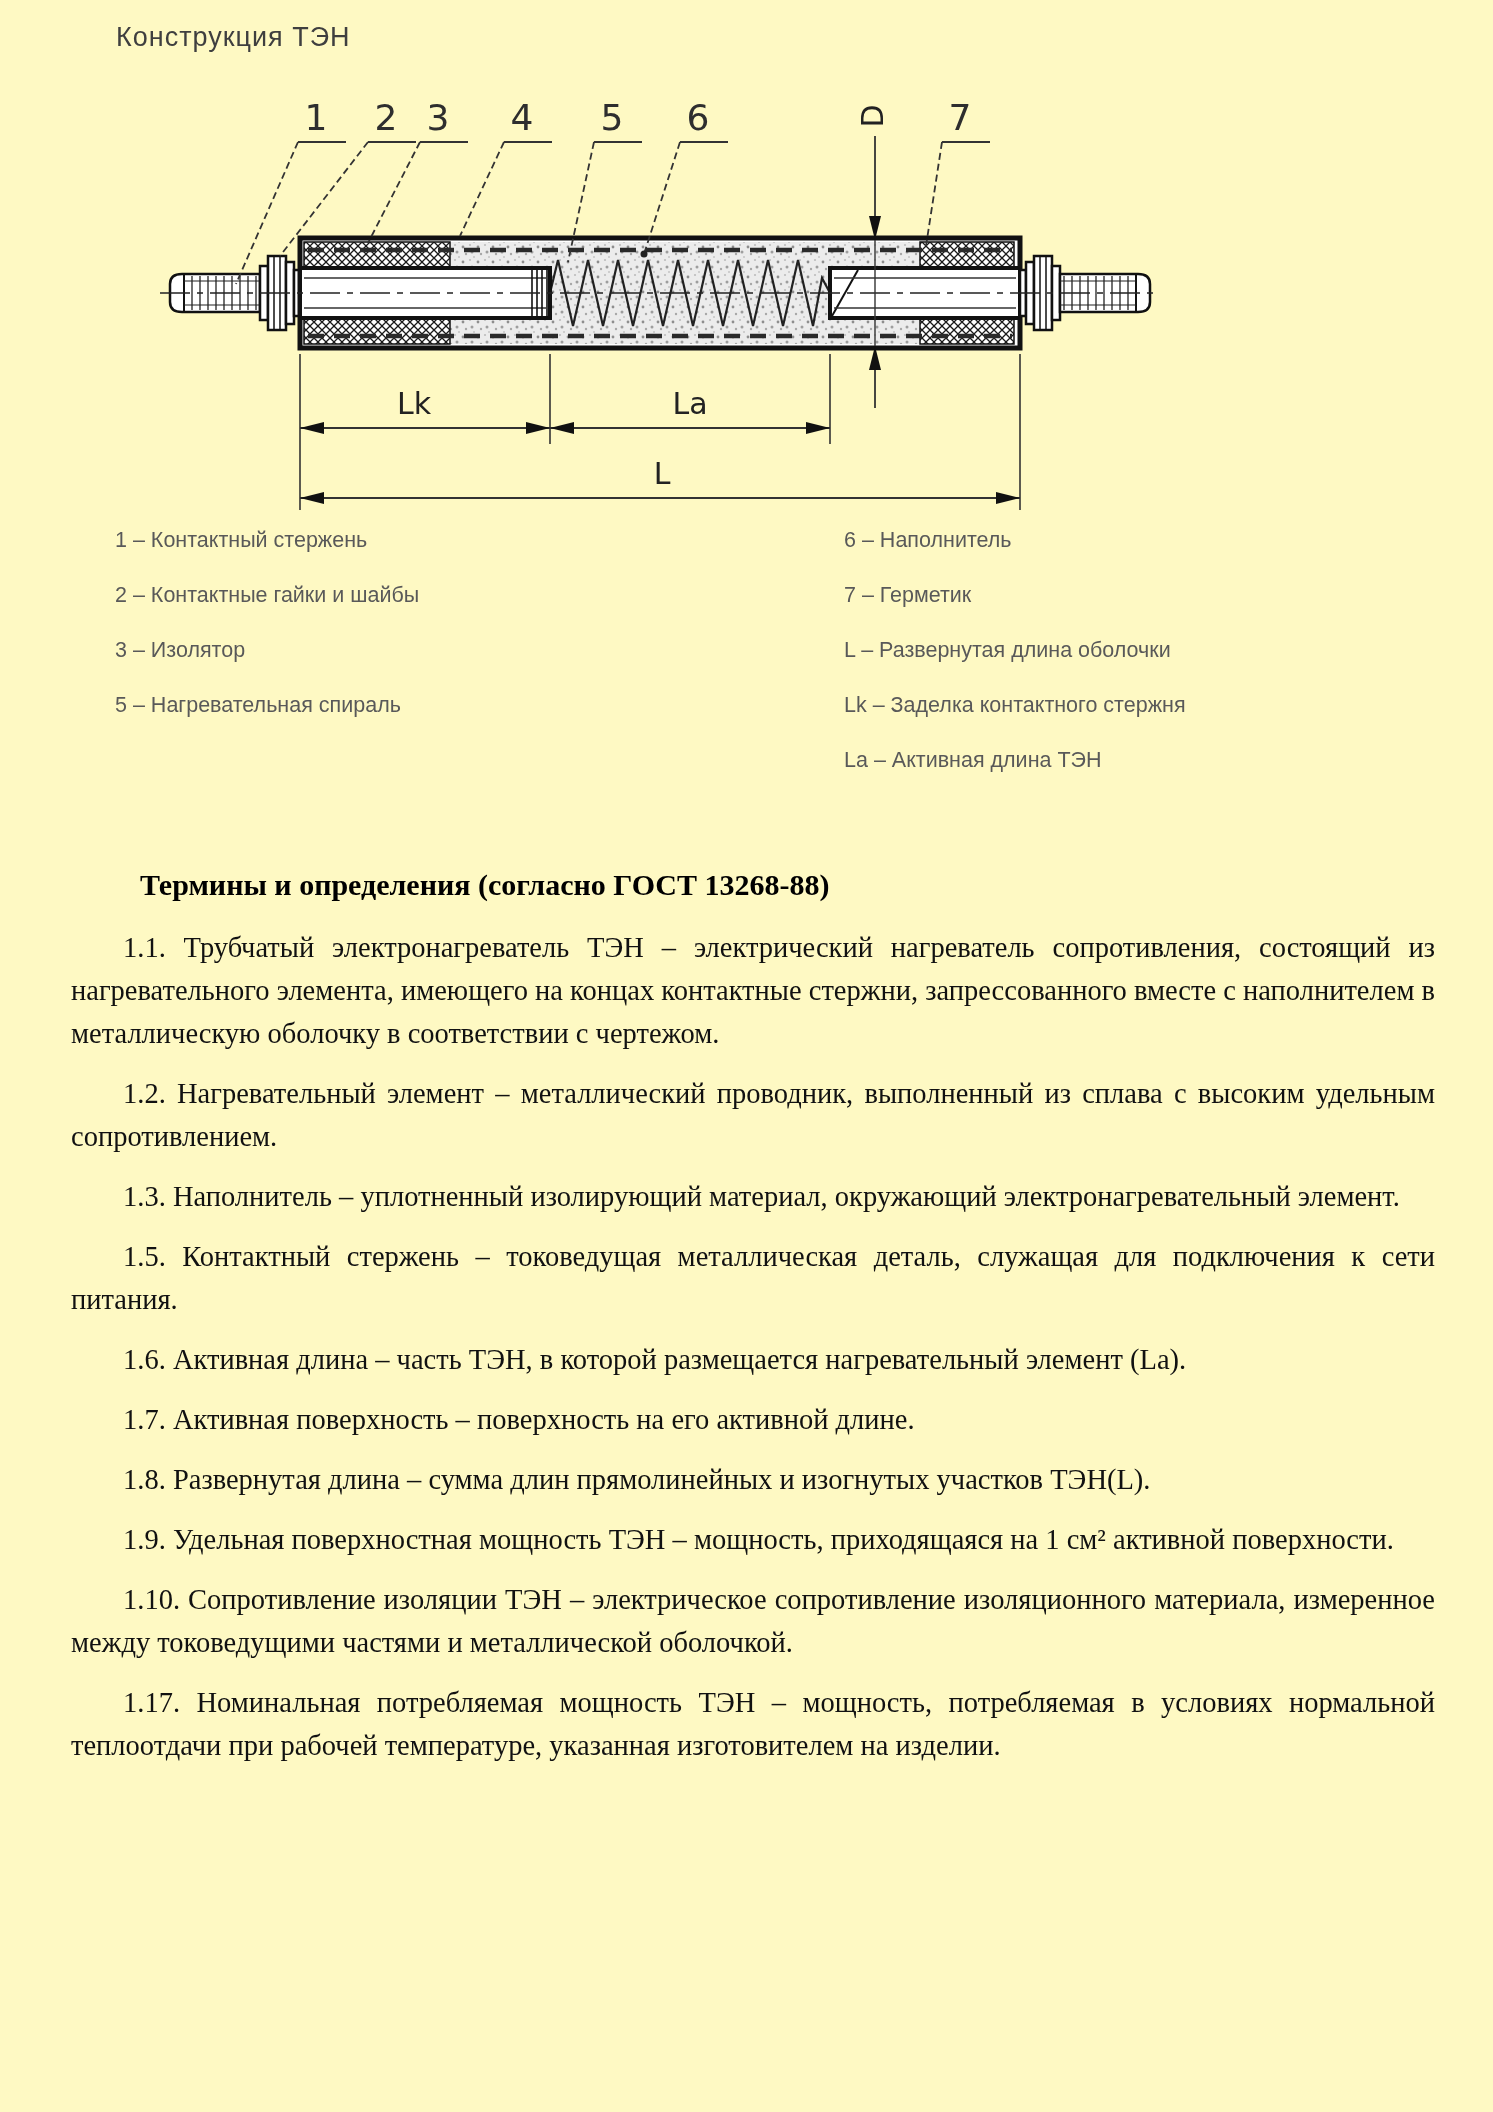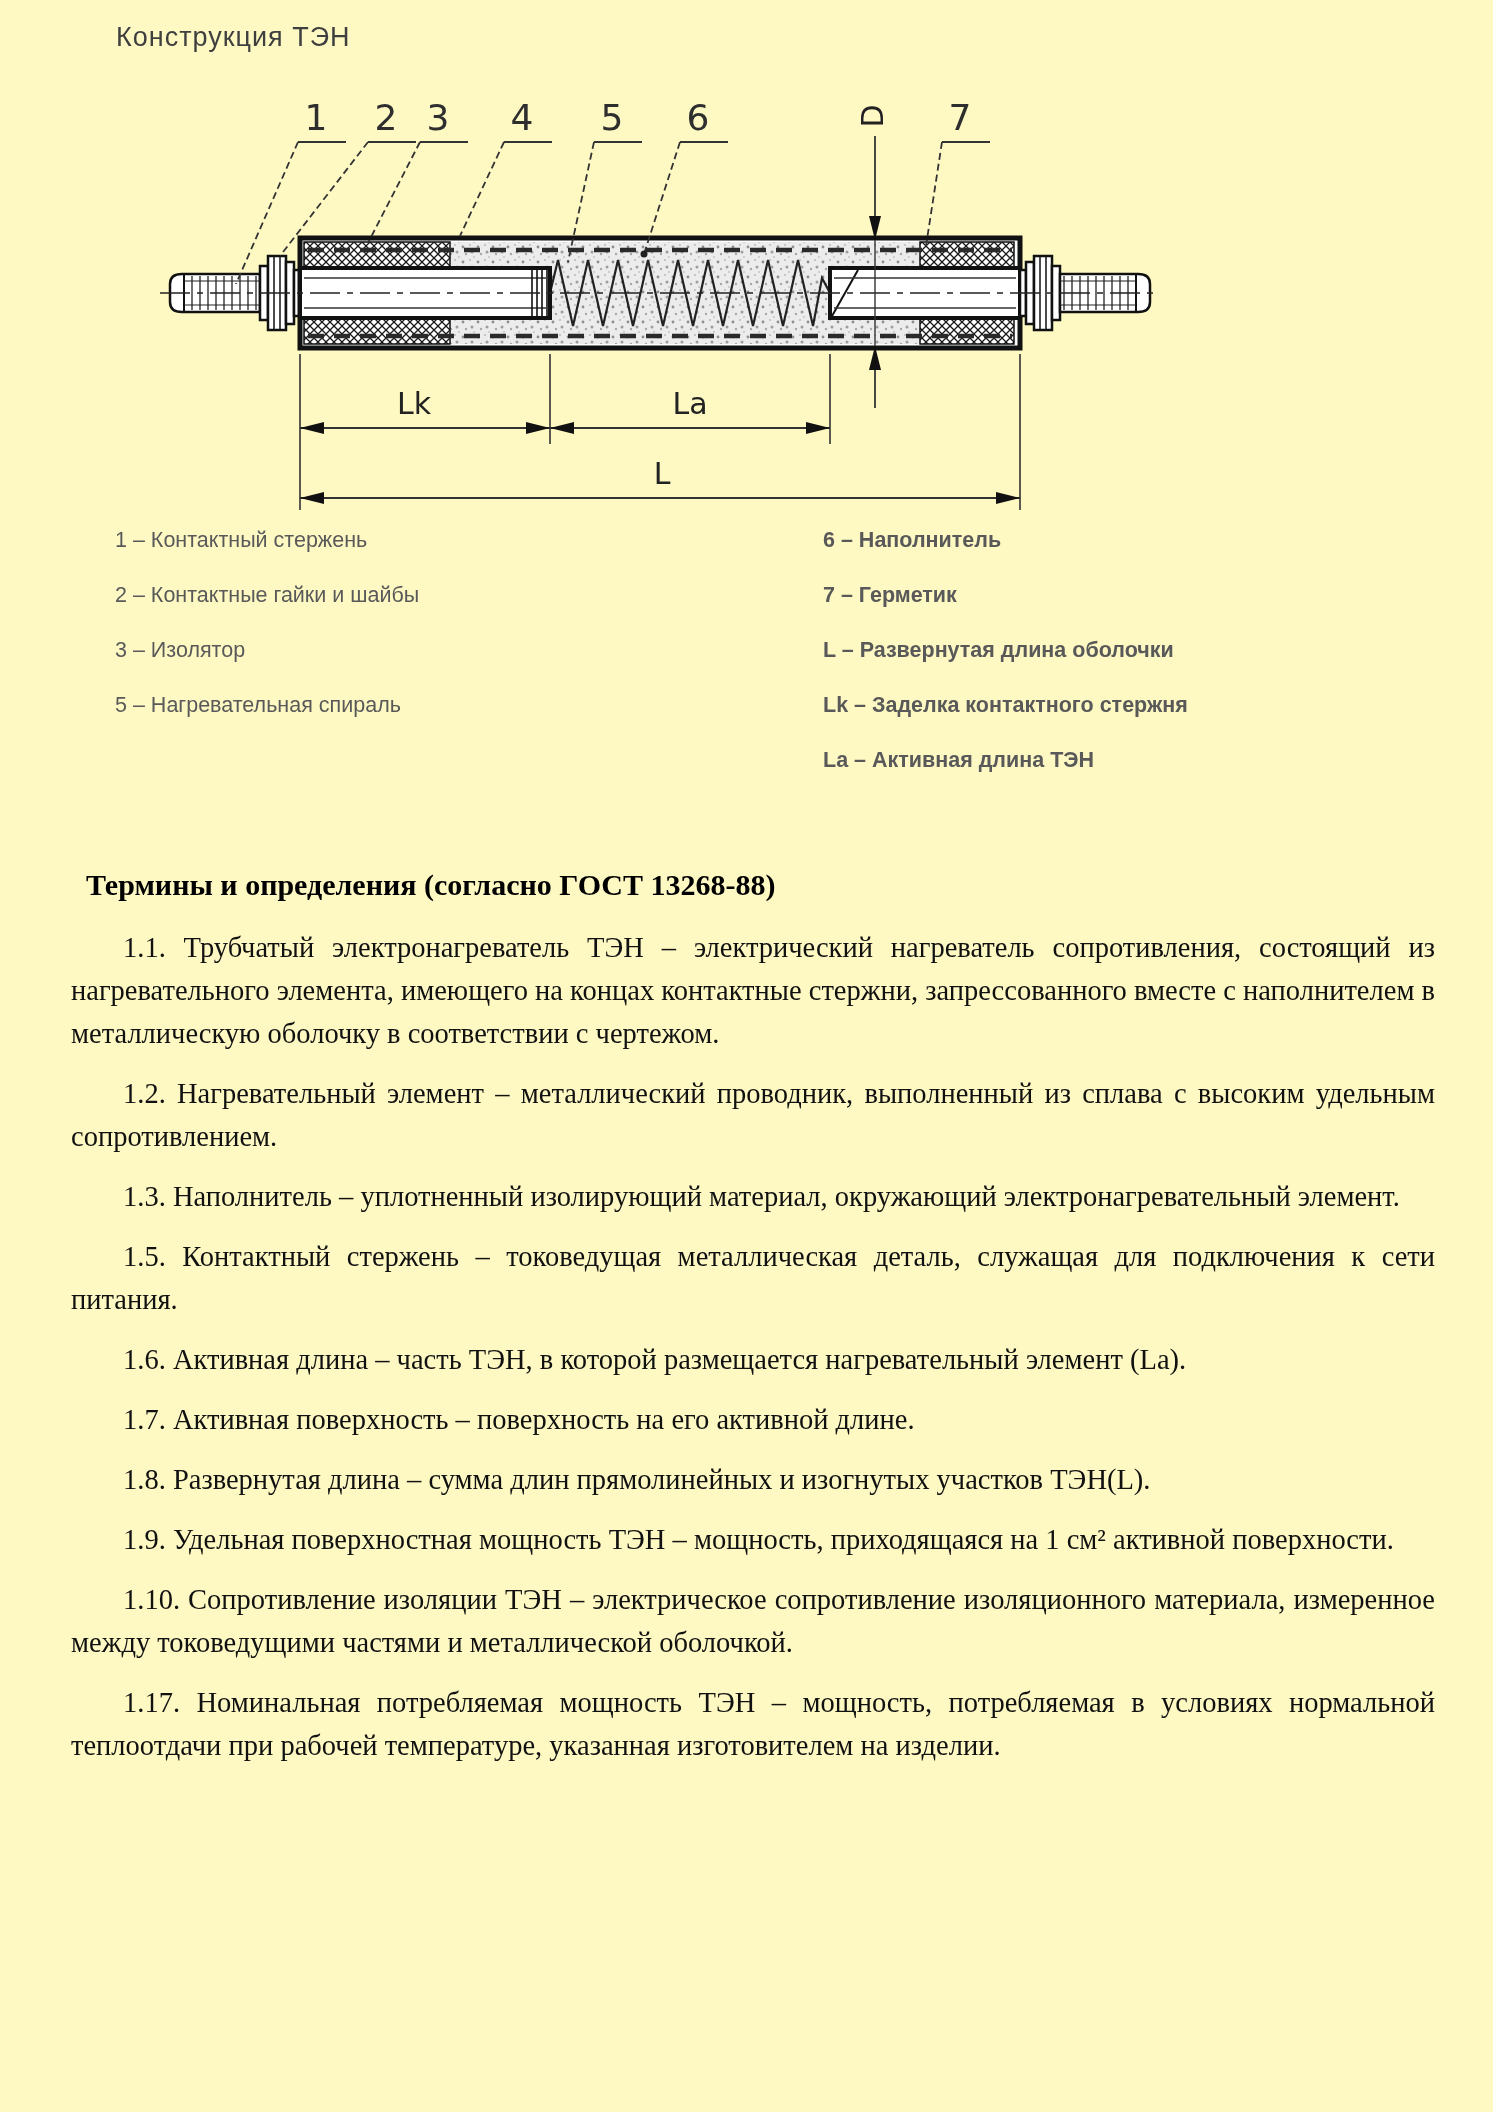--- a/index.html
+++ b/index.html
@@ -21,28 +21,28 @@
     position:absolute;left:70px;top:78px;width:1220px;height:450px;
   }
   .legend{
     position:absolute;left:0;top:528px;width:1493px;
     display:flex;
     font-family:"Liberation Sans", sans-serif;
     font-size:21.5px;color:#595959;
   }
   .legend-col{display:flex;flex-direction:column;row-gap:30px;}
   .legend-col.left{margin-left:115px;width:630px;}
-  .legend-col.right{margin-left:78px;width:560px;font-weight:bold;}
+  .legend-col.right{margin-left:99px;width:560px;}
   .terms{
     position:absolute;left:0;top:868px;width:1493px;
     padding:0 58px 0 63px;box-sizing:border-box;
     color:#111;
   }
   .terms-heading{
-    font-weight:bold;font-size:30px;margin:0 0 24px 23px;
+    font-weight:bold;font-size:30px;margin:0 0 24px 77px;
     color:#000;
   }
   .para{
     font-size:28.5px;line-height:43px;
     text-align:justify;text-indent:52px;
     margin:0 0 17px 8px;
   }
   svg text.callout{
     font-family:"DejaVu Sans", sans-serif;font-size:36px;fill:#2e2e2e;
   }

